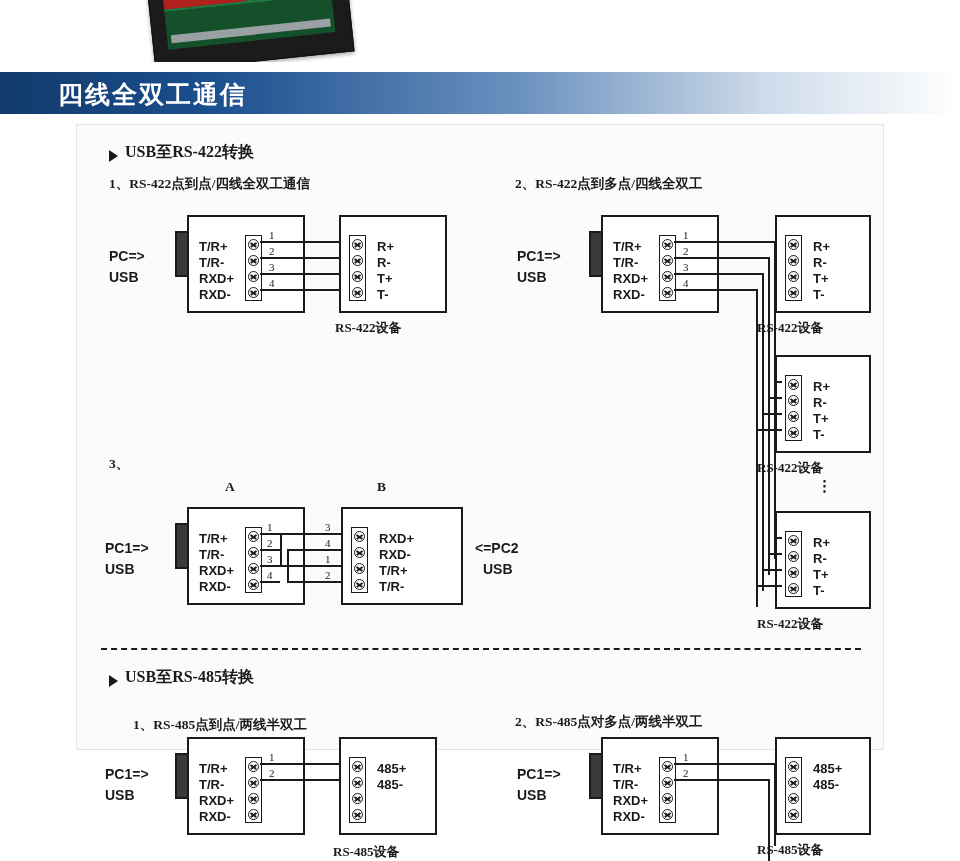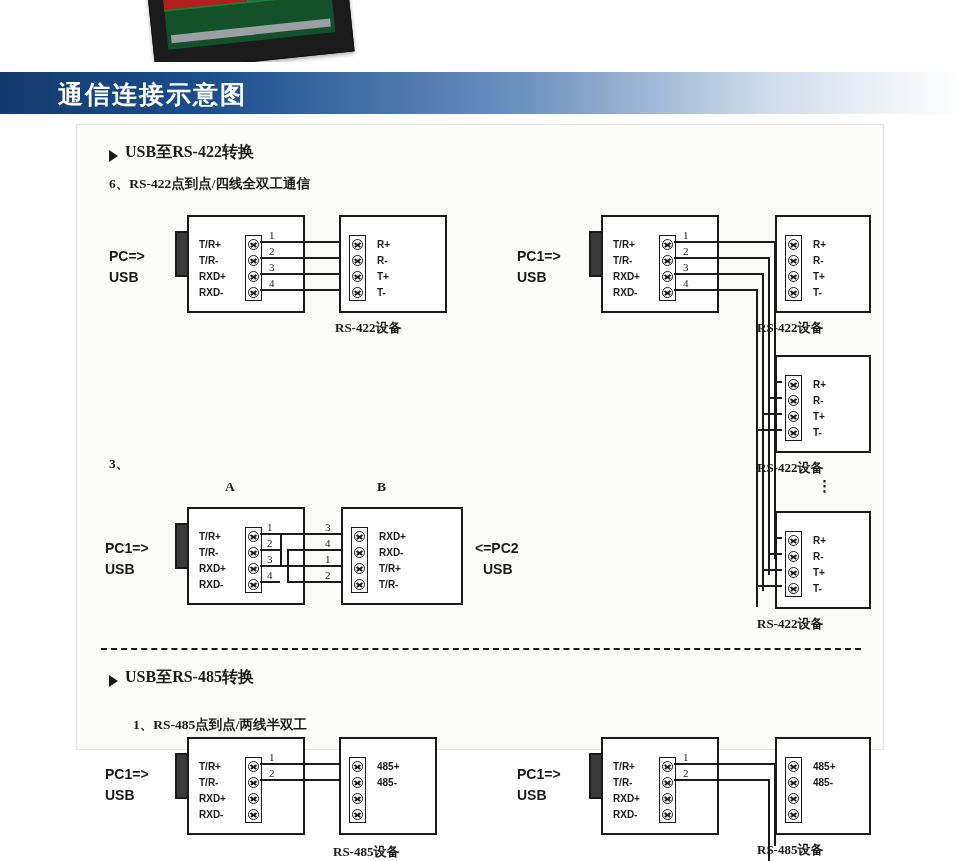--- a/index.html
+++ b/index.html
@@ -54,21 +54,21 @@
   
   .frame {
     position:absolute; left:76px; top:124px; width:808px; height:626px;
     background:#fbfbf9;
     border:1px solid #e4e4e0;
   }
   
   .t { position:absolute; white-space:nowrap; color:#1a1a1a; font-family:"Liberation Serif", serif; }
   .hdr { font-size:16px; font-weight:bold; }
   .sub { font-size:13.5px; font-weight:bold; }
-  .pin { font-size:10px; font-weight:bold; font-family:"Liberation Sans", sans-serif; }
+  .pin { font-size:13px; font-weight:bold; font-family:"Liberation Sans", sans-serif; }
   .num { font-size:11px; font-family:"Liberation Serif", serif; }
   .pc  { font-size:14px; font-weight:bold; font-family:"Liberation Sans", sans-serif; }
   .devlbl { font-size:13px; font-weight:bold; }
 
   .tri {
     position:absolute; width:0; height:0;
     border-left:9px solid #1a1a1a;
     border-top:6px solid transparent;
     border-bottom:6px solid transparent;
   }
@@ -109,28 +109,28 @@
 <div class="photo-strip">
   <div class="photo-board">
     <div class="redband"></div>
     <div class="greenblock"></div>
     <div class="pcb"></div>
     <div class="silver"></div>
   </div>
 </div>
 
 <div class="banner"></div>
-<div class="banner-title">通信连接示意图</div>
+<div class="banner-title">四线全双工通信</div>
 
 <div class="frame">
 
   <div class="tri" style="left:32px; top:25px;"></div>
   <div class="t hdr" style="left:48px; top:17px;">USB至RS-422转换</div>
 
-  <div class="t sub" style="left:32px; top:50px;">6、RS-422点到点/四线全双工通信</div>
+  <div class="t sub" style="left:32px; top:50px;">1、RS-422点到点/四线全双工通信</div>
 
   <div class="t pc" style="left:32px; top:123px;">PC=&gt;</div>
   <div class="t pc" style="left:32px; top:144px;">USB</div>
 
   <div class="conv" style="left:110px; top:90px; width:118px; height:98px;">
     <div class="usbtab"></div>
     <div class="t pin" style="left:10px; top:22px;">T/R+</div>
     <div class="t pin" style="left:10px; top:38px;">T/R-</div>
     <div class="t pin" style="left:10px; top:54px;">RXD+</div>
     <div class="t pin" style="left:10px; top:70px;">RXD-</div>
@@ -158,20 +158,21 @@
       <div class="screw" style="left:2px; top:35px;"></div>
       <div class="screw" style="left:2px; top:51px;"></div>
     </div>
     <div class="t pin" style="left:36px; top:22px;">R+</div>
     <div class="t pin" style="left:36px; top:38px;">R-</div>
     <div class="t pin" style="left:36px; top:54px;">T+</div>
     <div class="t pin" style="left:36px; top:70px;">T-</div>
   </div>
   <div class="t devlbl" style="left:258px; top:194px;">RS-422设备</div>
 
+  <div class="t sub" style="left:438px; top:50px;">2、RS-422点到多点/四线全双工</div>
 
   <div class="t pc" style="left:440px; top:123px;">PC1=&gt;</div>
   <div class="t pc" style="left:440px; top:144px;">USB</div>
 
   <div class="conv" style="left:524px; top:90px; width:118px; height:98px;">
     <div class="usbtab"></div>
     <div class="t pin" style="left:10px; top:22px;">T/R+</div>
     <div class="t pin" style="left:10px; top:38px;">T/R-</div>
     <div class="t pin" style="left:10px; top:54px;">RXD+</div>
     <div class="t pin" style="left:10px; top:70px;">RXD-</div>
@@ -342,20 +343,21 @@
       <div class="screw" style="left:2px; top:3px;"></div>
       <div class="screw" style="left:2px; top:19px;"></div>
       <div class="screw" style="left:2px; top:35px;"></div>
       <div class="screw" style="left:2px; top:51px;"></div>
     </div>
     <div class="t pin" style="left:36px; top:22px;">485+</div>
     <div class="t pin" style="left:36px; top:38px;">485-</div>
   </div>
   <div class="t devlbl" style="left:256px; top:718px;">RS-485设备</div>
 
+  <div class="t sub" style="left:438px; top:588px;">2、RS-485点对多点/两线半双工</div>
 
   <div class="t pc" style="left:440px; top:641px;">PC1=&gt;</div>
   <div class="t pc" style="left:440px; top:662px;">USB</div>
 
   <div class="conv" style="left:524px; top:612px; width:118px; height:98px;">
     <div class="usbtab"></div>
     <div class="t pin" style="left:10px; top:22px;">T/R+</div>
     <div class="t pin" style="left:10px; top:38px;">T/R-</div>
     <div class="t pin" style="left:10px; top:54px;">RXD+</div>
     <div class="t pin" style="left:10px; top:70px;">RXD-</div>

